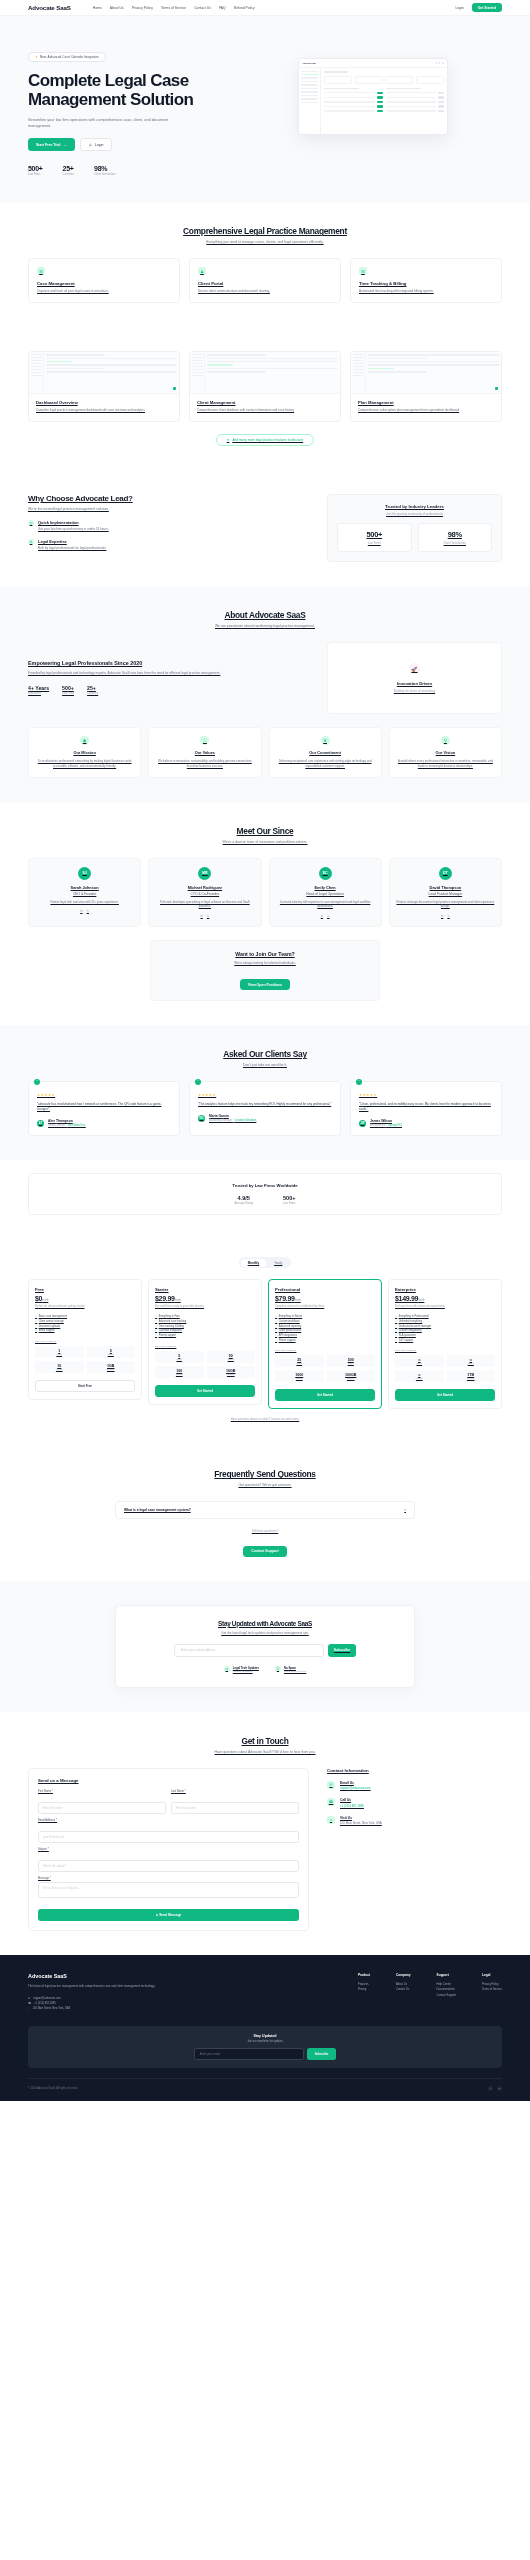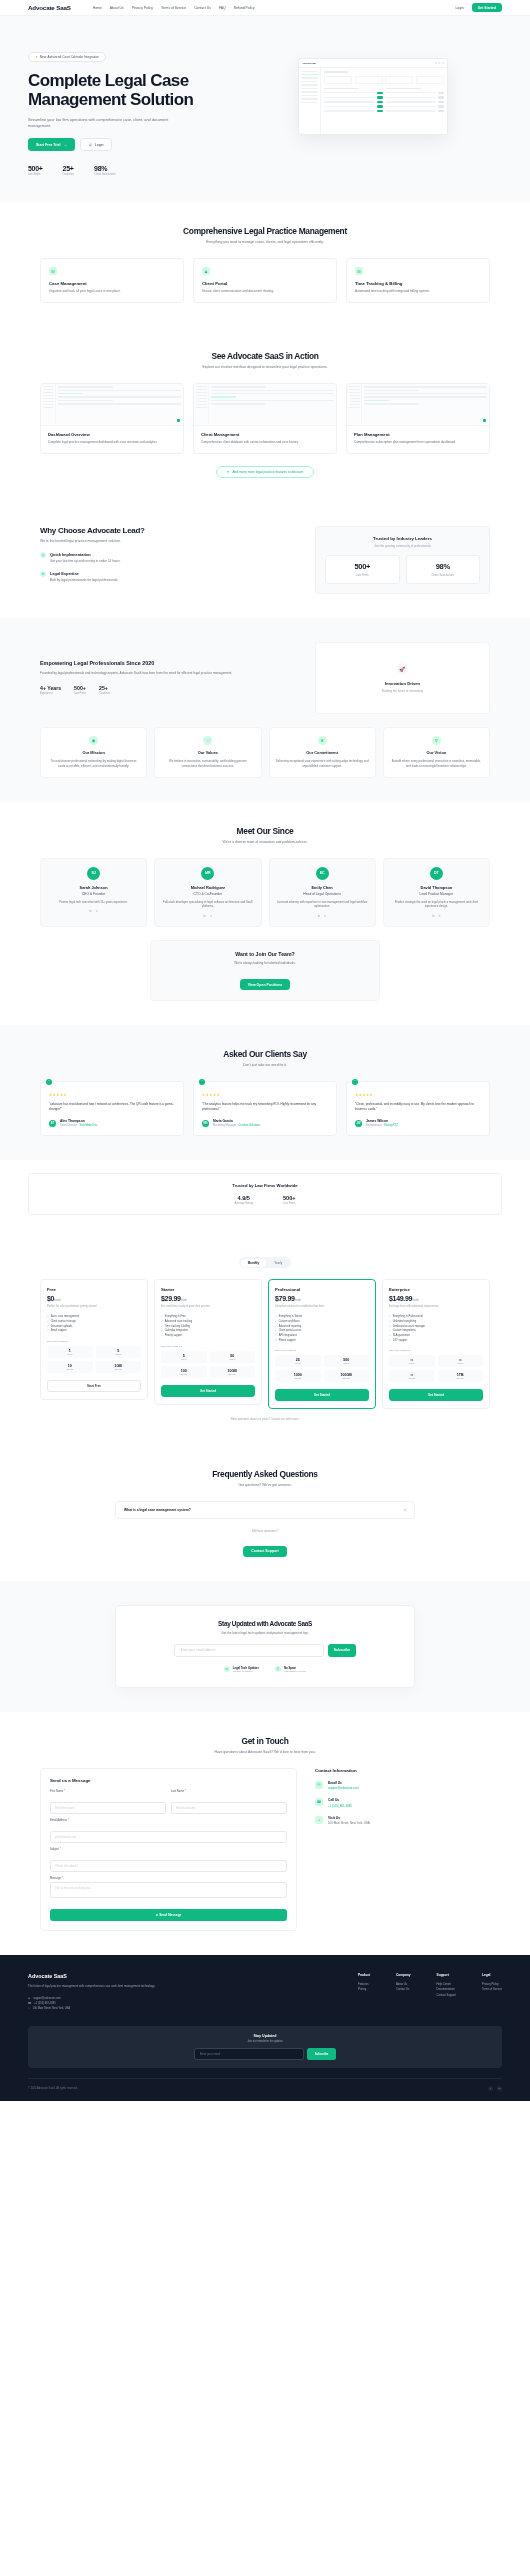--- a/index.html
+++ b/index.html
@@ -63,21 +63,21 @@
   .mk-kpi { flex:1; height:8px; border:1px solid #f1f3f5; border-radius:1.5px; }
   .mk-panels { display:flex; gap:3px; }
   .mk-panel { flex:1; }
   .mk-ph { height:1.6px; width:60%; background:#e8ebee; border-radius:1px; margin-bottom:2.5px; }
   .mk-row { display:flex; align-items:center; gap:2px; margin-bottom:2.2px; }
   .mk-row .l { flex:1; height:1.4px; background:#f0f2f4; border-radius:1px; }
   .mk-pill { width:6px; height:2.4px; border-radius:1.2px; background:#10b981; }
   .mk-pill.g { background:#e5e7eb; }
 
   
-  section { padding:24px 40px; }
+  section { padding:24px 28px;text-decoration:underline; }
   .sec-alt { background:#f8fafc; }
   .sec-head { text-align:center; margin-bottom:14px; }
   h2 { font-size:8.4px; font-weight:700; letter-spacing:-.3px; color:#111827; }
   .sec-sub { font-size:3.4px; color:#6b7280; margin-top:4px; }
 
   .grid3 { display:grid; grid-template-columns:repeat(3,1fr); gap:9px; }
   .grid4 { display:grid; grid-template-columns:repeat(4,1fr); gap:7px; }
 
   .card { background:#fff; border:1px solid #eef1f4; border-radius:4px; padding:8px; }
   .icon-sq { width:8px; height:8px; border-radius:2.5px; background:#d1fae5;
@@ -448,24 +448,20 @@
       </div>
       <div class="card">
         <div class="icon-sq">☷</div>
         <h3>Time Tracking &amp; Billing</h3>
         <p>Automated time tracking with integrated billing system.</p>
       </div>
     </div>
   </section>
 
   <section>
-    <div class="sec-head">
-      <h2>See Advocate SaaS in Action</h2>
-      <div class="sec-sub">Explore our intuitive interface designed to streamline your legal practice operations.</div>
-    </div>
     <div class="grid3">
       <div class="shot">
         <div class="shot-img">
           <div class="shot-side">
               <b></b>
               <b></b>
               <b></b>
               <b></b>
               <b></b>
               <b></b>
@@ -578,20 +574,24 @@
           <div class="trust-box">
             <div class="n">98%</div>
             <div class="l">Client Satisfaction</div>
           </div>
         </div>
       </div>
     </div>
   </section>
 
   <section class="sec-alt">
+    <div class="sec-head">
+      <h2>About Advocate SaaS</h2>
+      <div class="sec-sub">We are passionate about transforming legal practice management.</div>
+    </div>
     <div class="about">
       <div class="about-left">
         <h3>Empowering Legal Professionals Since 2020</h3>
         <p>Founded by legal professionals and technology experts, Advocate SaaS was born from the need for efficient legal practice management.</p>
         <div class="about-stats">
           <div>
             <div class="n">4+ Years</div>
             <div class="l">Experience</div>
           </div>
           <div>
@@ -884,21 +884,21 @@
             </div>
         </div>
         <button class="cta green">Get Started</button>
       </div>
     </div>
     <div class="price-note">Have questions about our plans? Contact our sales team.</div>
   </section>
 
   <section>
     <div class="sec-head">
-      <h2>Frequently Asked Questions</h2>
+      <h2>Frequently Send Questions</h2>
       <div class="sec-sub">Got questions? We've got answers.</div>
     </div>
     <div class="faq-item">
       <span class="faq-q">What is a legal case management system?</span>
       <span class="faq-chev">▾</span>
     </div>
     <div class="faq-foot">
       <p>Still have questions?</p>
       <button class="btn-primary">Contact Support</button>
     </div>

